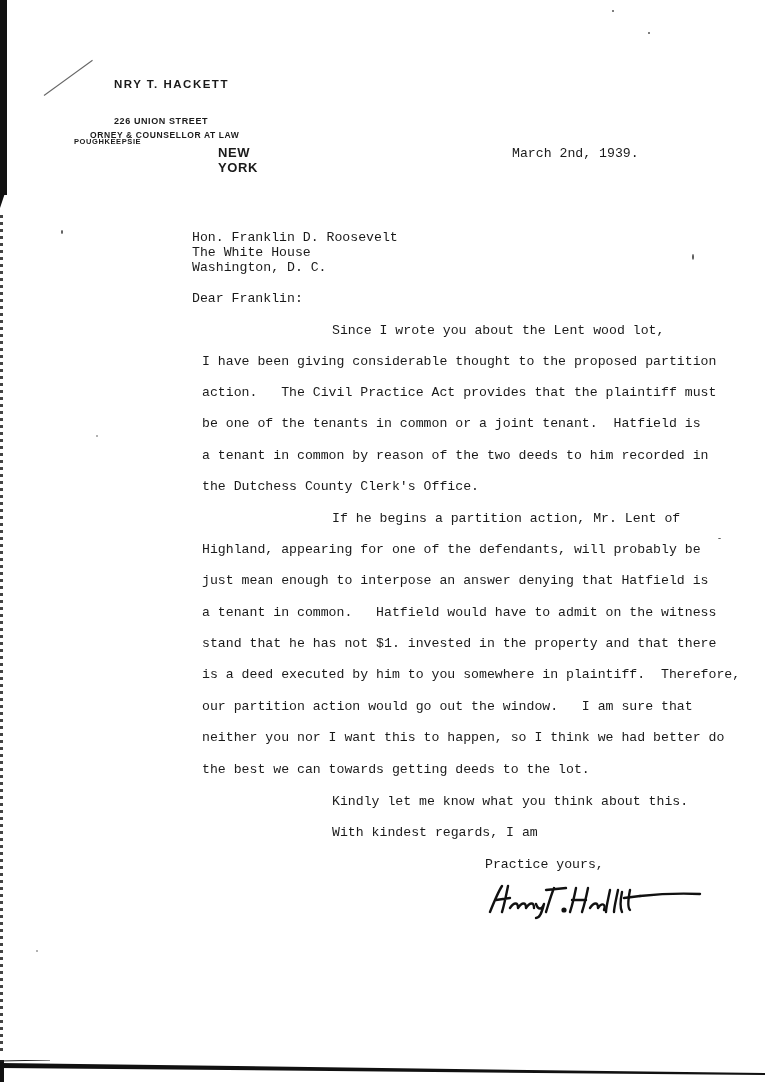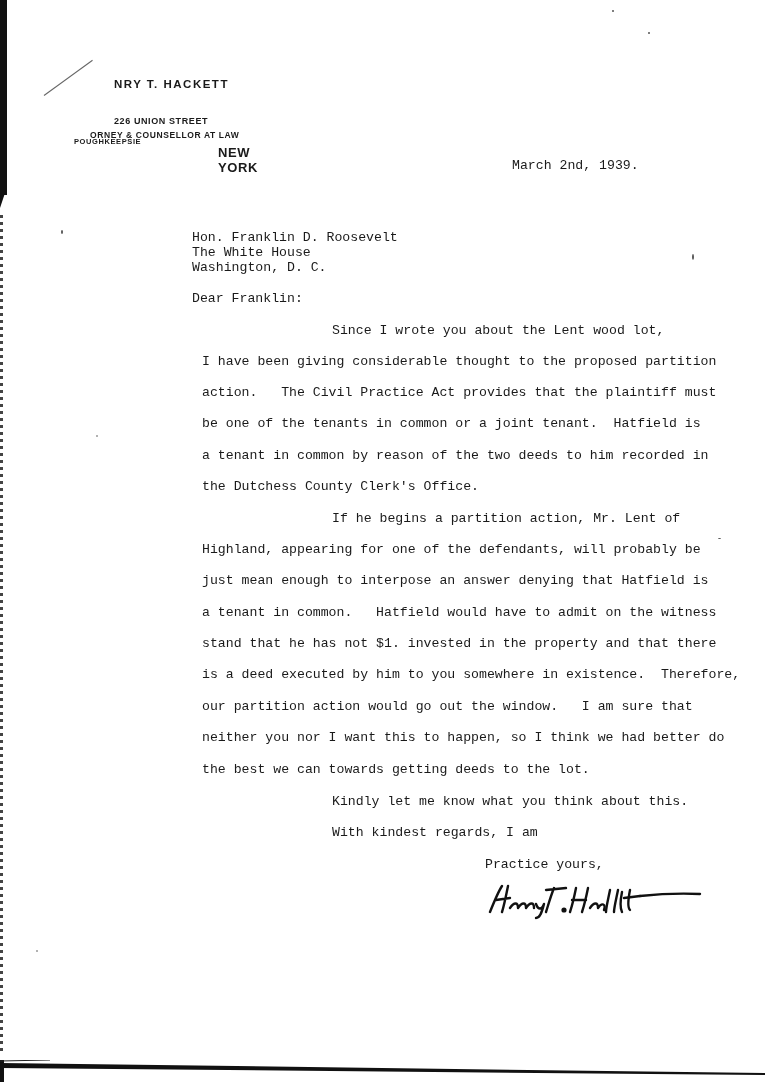--- a/index.html
+++ b/index.html
@@ -30,21 +30,21 @@
     .lh-name { position: absolute; left: 40px; top: 0; font-size: 11.5px; letter-spacing: 1.5px; }
     .lh-title { position: absolute; left: 16px; top: 19px; font-size: 8.5px; white-space: nowrap; margin-top: 33px; }
     .lh-street { position: absolute; left: 40px; top: 38px; font-size: 9px; white-space: nowrap; }
     .lh-city { position: absolute; left: 0; top: 59px; font-size: 7.5px; }
     .lh-state { position: absolute; left: 144px; top: 58px; font-size: 13px; margin-top: 9px; }
     .lh-slash {
       position: absolute; left: 44px; top: 95px; width: 60px; height: 1px; background: #666;
       transform: rotate(-36deg); transform-origin: left center;
     }
     .typed { position: absolute; font-size: 13.2px; white-space: pre; line-height: 1; }
-    .date { left: 512px; top: 159px; }
+    .date { left: 512px; top: 147px; }
     .addr { left: 192px; }
     .body-line { left: 190px; margin-left: 12px; }
     .indent { left: 332px; }
     .sig-text { left: 485px; top: 858px; }
     .signature { position: absolute; left: 484px; top: 880px; width: 220px; height: 40px; }
     .speck { position: absolute; background: #555; border-radius: 50%; }
   </style>
 </head>
 <body>
 
@@ -80,21 +80,21 @@
   <div class="typed body-line" style="top:386px">action.   The Civil Practice Act provides that the plaintiff must</div>
   <div class="typed body-line" style="top:417px">be one of the tenants in common or a joint tenant.  Hatfield is</div>
   <div class="typed body-line" style="top:449px">a tenant in common by reason of the two deeds to him recorded in</div>
   <div class="typed body-line" style="top:480px">the Dutchess County Clerk's Office.</div>
 
   <div class="typed indent" style="top:512px">If he begins a partition action, Mr. Lent of</div>
   <div class="typed body-line" style="top:543px">Highland, appearing for one of the defendants, will probably be</div>
   <div class="typed body-line" style="top:574px">just mean enough to interpose an answer denying that Hatfield is</div>
   <div class="typed body-line" style="top:606px">a tenant in common.   Hatfield would have to admit on the witness</div>
   <div class="typed body-line" style="top:637px">stand that he has not $1. invested in the property and that there</div>
-  <div class="typed body-line" style="top:668px">is a deed executed by him to you somewhere in existence.  Therefore,</div>
+  <div class="typed body-line" style="top:668px">is a deed executed by him to you somewhere in plaintiff.  Therefore,</div>
   <div class="typed body-line" style="top:700px">our partition action would go out the window.   I am sure that</div>
   <div class="typed body-line" style="top:731px">neither you nor I want this to happen, so I think we had better do</div>
   <div class="typed body-line" style="top:763px">the best we can towards getting deeds to the lot.</div>
 
   <div class="typed indent" style="top:795px">Kindly let me know what you think about this.</div>
   <div class="typed indent" style="top:826px">With kindest regards, I am</div>
   <div class="typed sig-text">Practice yours,</div>
 
   <svg class="signature" viewBox="0 0 220 40">
     <g fill="none" stroke="#111" stroke-width="2.4" stroke-linecap="round" stroke-linejoin="round">

